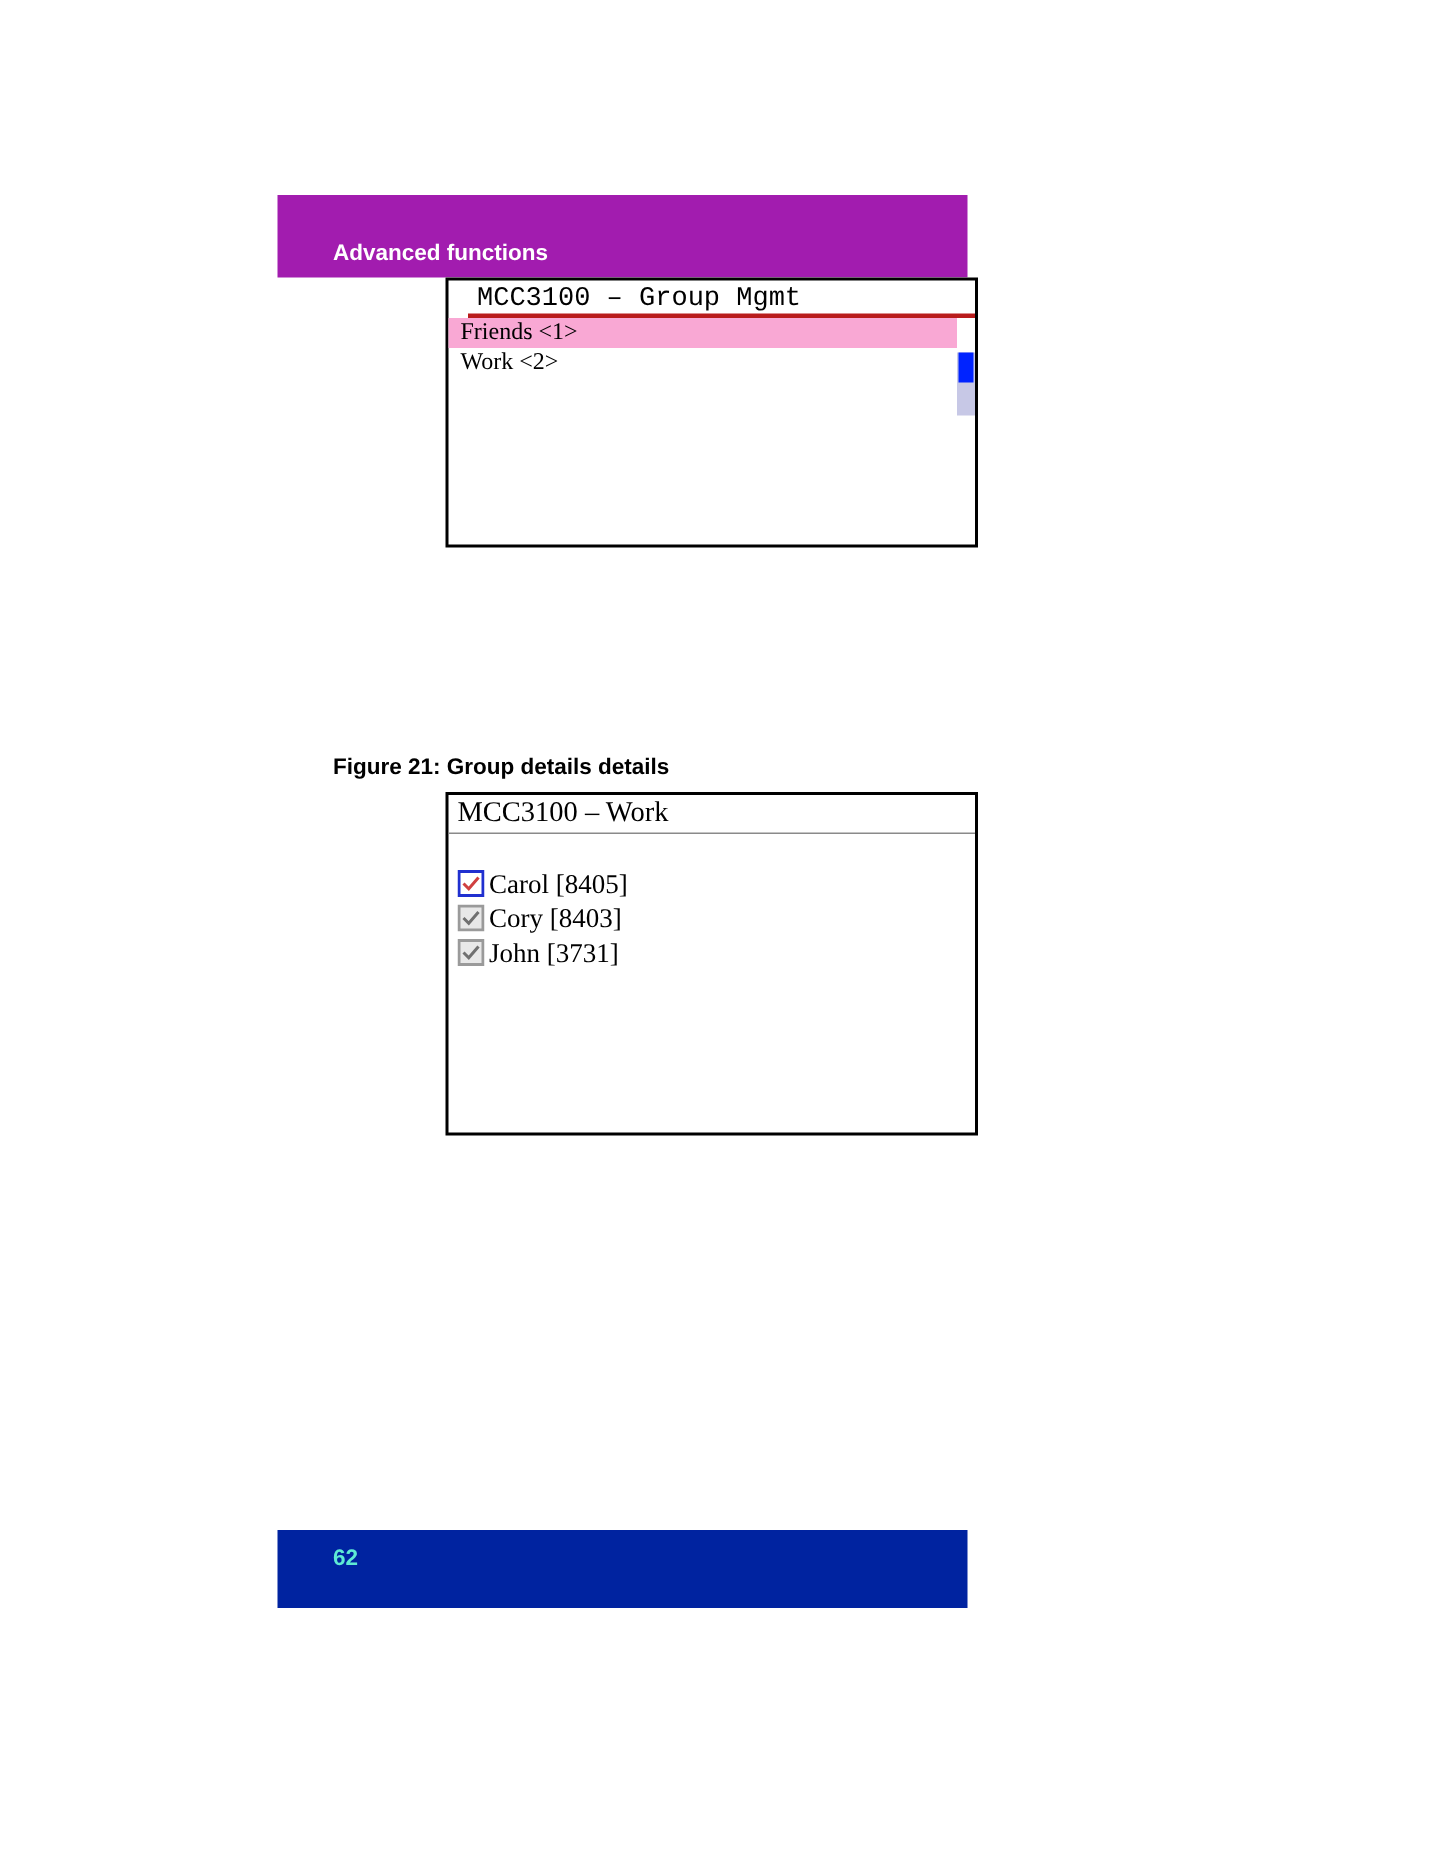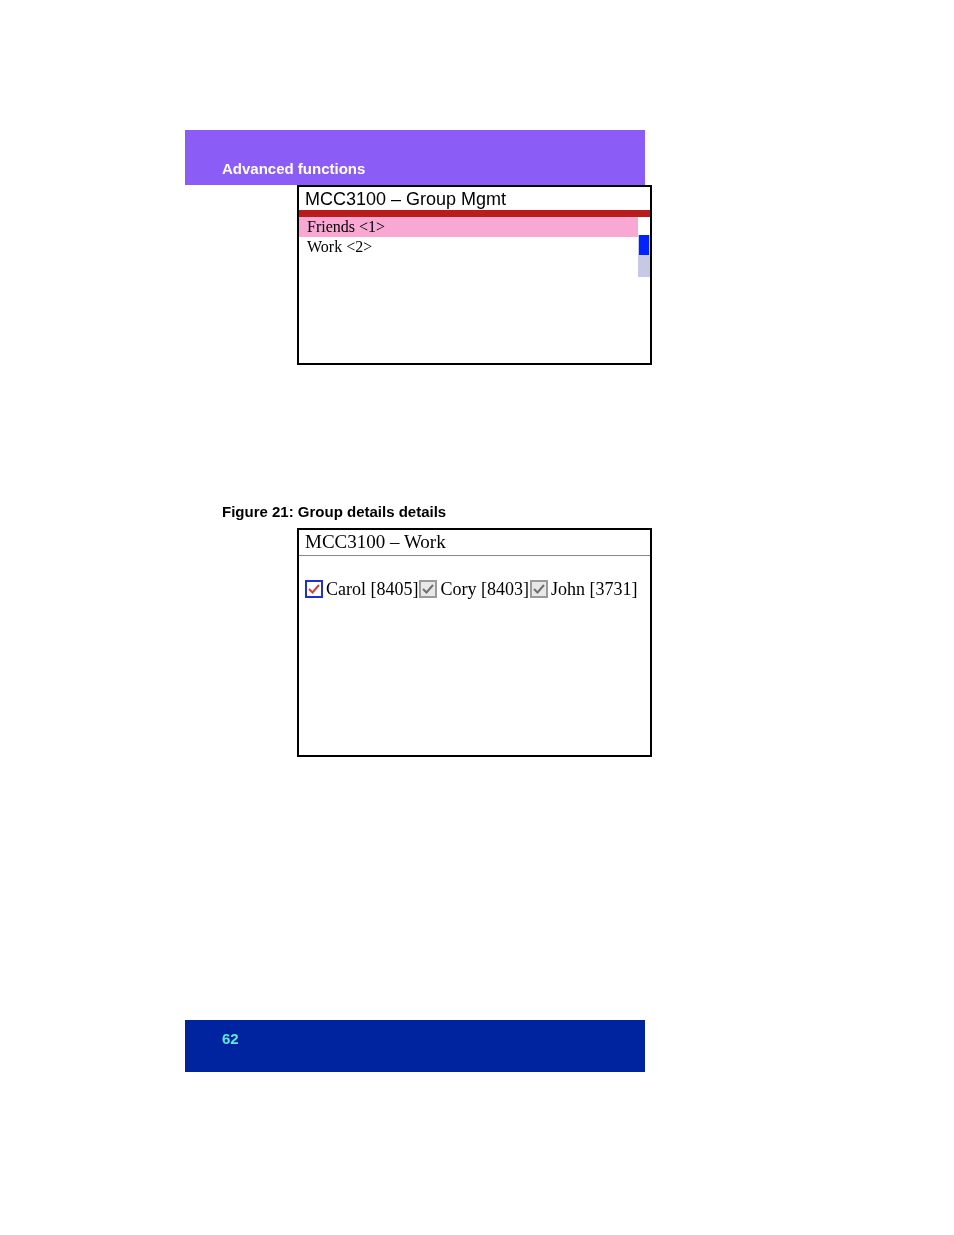--- a/index.html
+++ b/index.html
@@ -10,21 +10,21 @@
     font-family: Arial, Helvetica, sans-serif;
     position: relative;
   }
   .page-container {
     position: absolute;
     left: 185px;
     top: 130px;
     width: 620px;
   }
   .header-band {
-    background: #8b5cf6;
+    background: #a21caf;
     height: 55px;
     width: 460px;
     position: relative;
   }
   .header-text {
     color: #ffffff;
     font-weight: bold;
     font-size: 15px;
     position: absolute;
     left: 37px;
@@ -45,24 +45,25 @@
     width: 355px;
     position: relative;
   }
   .figure-20 {
     height: 180px;
   }
   .figure-21 {
     height: 229px;
   }
   .fig-title-20 {
-    font-family: Liberation Sans, sans-serif;
+    font-family: Liberation Mono, monospace;
     font-size: 18px;
     padding: 2px 6px 0 6px;
-    border-bottom: 7px solid #b91c1c;
+    border-bottom: 3px solid #b91c1c;
+    margin-left: 13px;
   }
   .fig-subtitle-20 {
     font-family: "Comic Sans MS", cursive;
     font-size: 18px;
     padding: 0 6px 0 6px;
     border-bottom: 1px solid #c0c0c0;
   }
   .list-area {
     position: relative;
     display: flex;
@@ -97,21 +98,21 @@
   }
   .fig-title-21 {
     font-family: "Comic Sans MS", cursive;
     font-size: 19px;
     padding: 1px 6px 2px 6px;
     border-bottom: 1px solid #8a8a8a;
   }
   .check-list {
     padding: 22px 6px 0 6px;
     display: flex;
-    flex-direction: row;
+    flex-direction: column;
     gap: 1px;
   }
   .check-row {
     display: flex;
     align-items: center;
     gap: 3px;
     font-family: "Comic Sans MS", cursive;
     font-size: 18px;
     line-height: 22px;
   }

